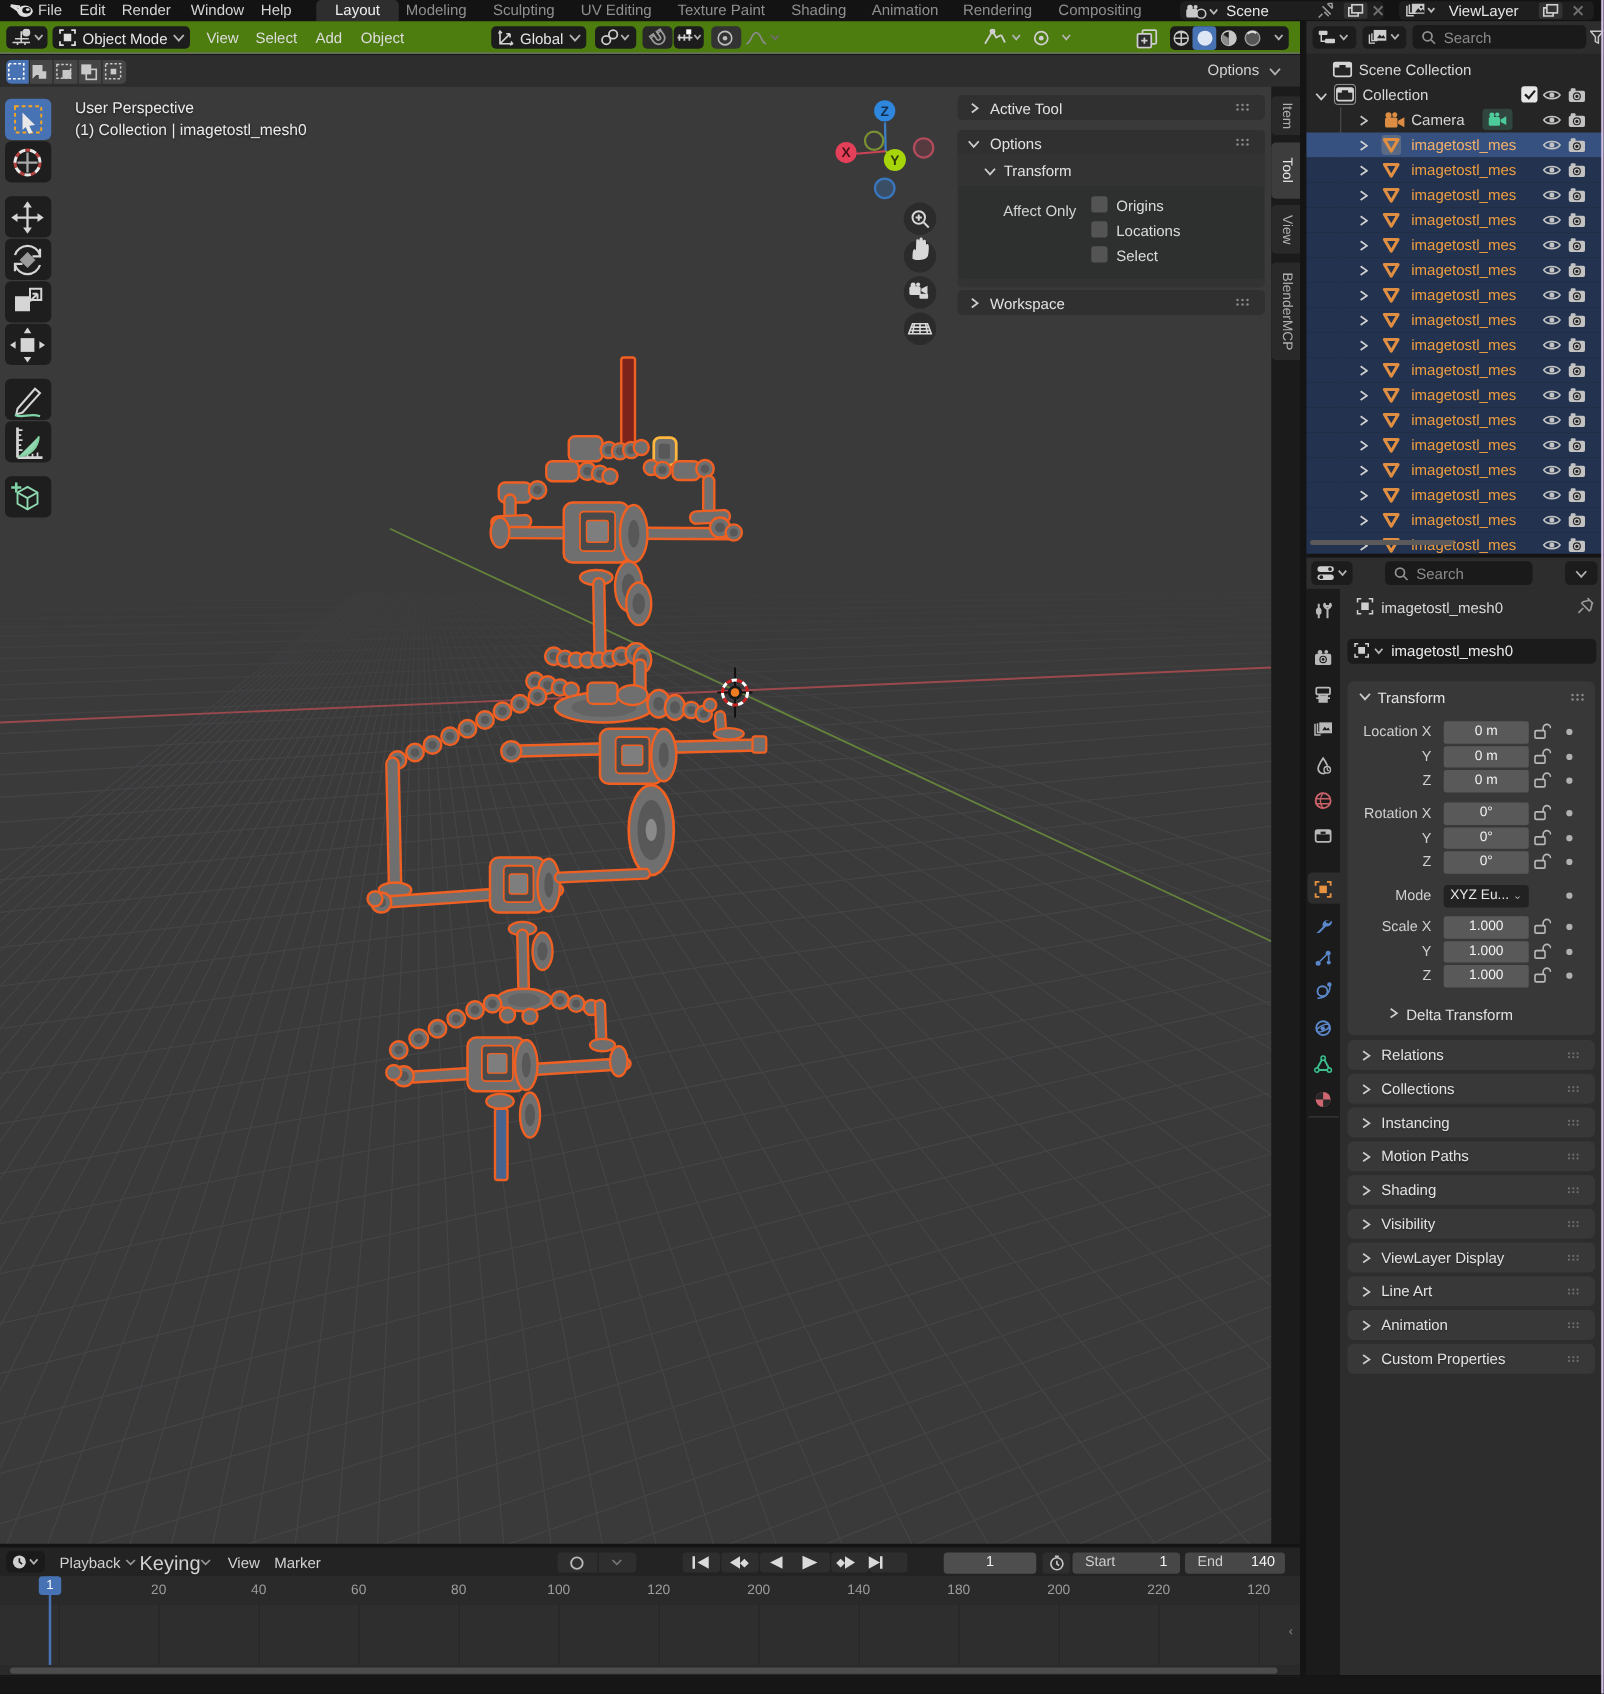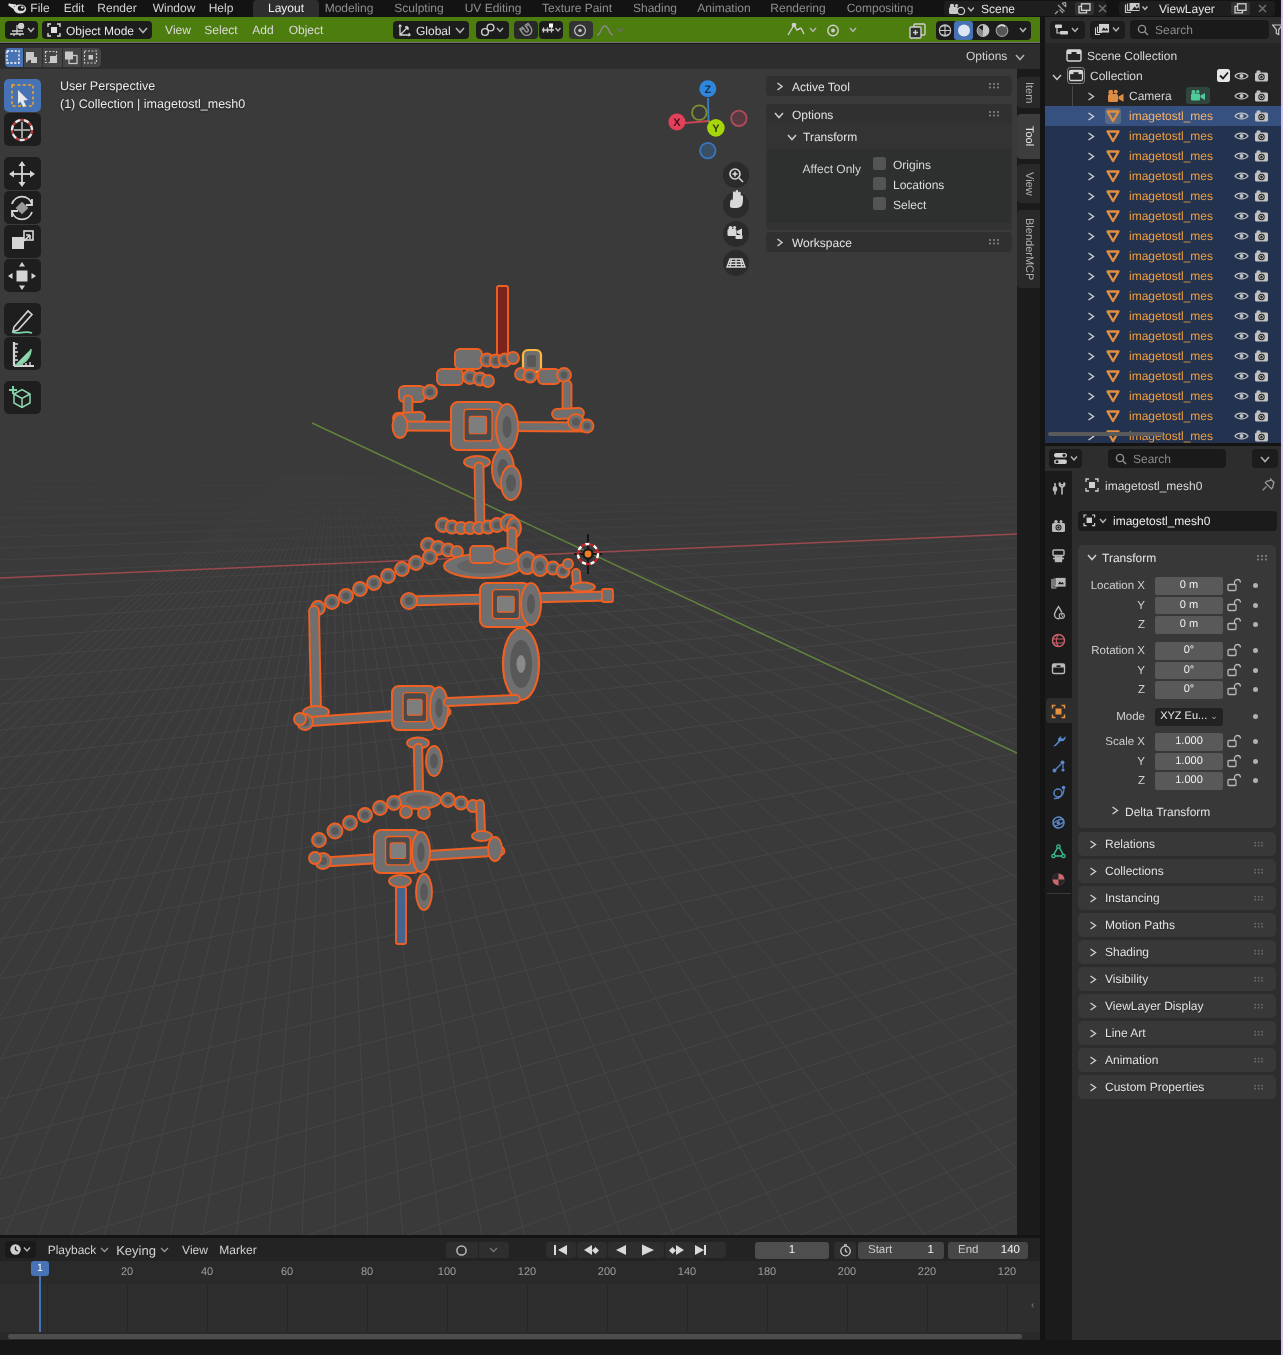--- a/index.html
+++ b/index.html
@@ -1637,21 +1637,21 @@
 <div class="hbtn" style="left:5px;top:3px;width:31px;height:17px;background:#1a1a1a"></div>
 <svg class="abs" style="left:9px;top:5px" width="26" height="13" viewBox="0 0 26 13">
         <circle cx="6.5" cy="6.5" r="5.2" fill="#cfcfcf"></circle>
         <path d="M6.5 3.5 v3 l2.2 1.8" stroke="#1a1a1a" stroke-width="1.3" fill="none"></path>
         <path d="M15 4.5 L18 8 L21 4.5" fill="none" stroke="#b5b5b5" stroke-width="1.4"></path>
       </svg>
 <div class="abs" style="left:72px;top:5px;transform:translateX(-50%);font-size:12px;color:#d2d2d2;white-space:nowrap">Playback</div>
 <svg class="abs" style="left:100px;top:9px" width="9" height="6" viewBox="0 0 9 6">
         <path d="M1 1 L4.5 4.5 L8 1" stroke="#9a9a9a" stroke-width="1.3" fill="none"></path>
       </svg>
-<div class="abs" style="left:136px;top:5px;transform:translateX(-50%);font-size:13px;color:#d2d2d2;white-space:nowrap">Keying</div>
+<div class="abs" style="left:136px;top:5px;transform:translateX(-50%);font-size:16px;color:#d2d2d2;white-space:nowrap">Keying</div>
 <svg class="abs" style="left:160px;top:9px" width="9" height="6" viewBox="0 0 9 6">
         <path d="M1 1 L4.5 4.5 L8 1" stroke="#9a9a9a" stroke-width="1.3" fill="none"></path>
       </svg>
 <div class="abs" style="left:195px;top:5px;transform:translateX(-50%);font-size:12px;color:#d2d2d2;white-space:nowrap">View</div>
 <div class="abs" style="left:238px;top:5px;transform:translateX(-50%);font-size:12px;color:#d2d2d2;white-space:nowrap">Marker</div>
 <div class="tlbtn" style="left:446px;top:4px;width:32px;height:16px;border-radius:3px 0 0 3px"></div>
 <div class="tlbtn" style="left:479px;top:4px;width:30px;height:16px;border-radius:0 3px 3px 0"></div>
 <svg class="abs" style="left:455px;top:6px" width="13" height="13" viewBox="0 0 13 13">
         <circle cx="6.5" cy="6.5" r="4.6" fill="none" stroke="#b8b8b8" stroke-width="1.5"></circle>
       </svg>

